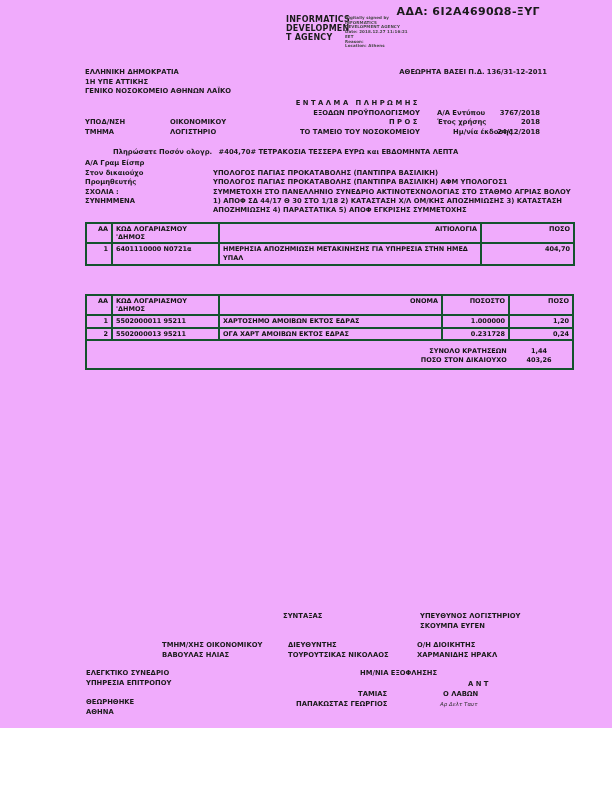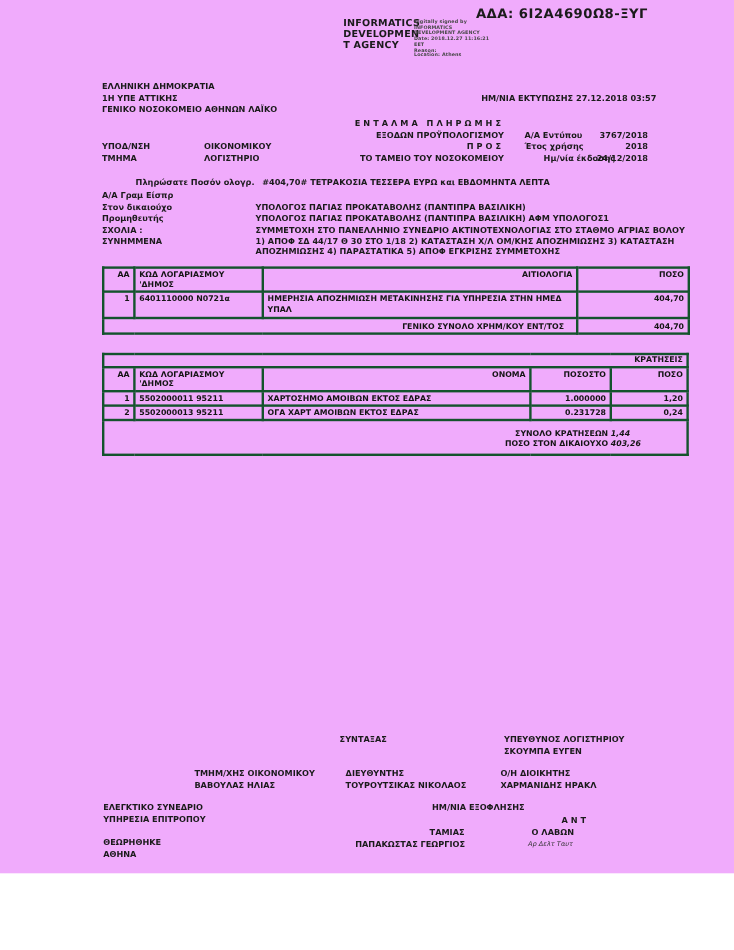--- a/index.html
+++ b/index.html
@@ -15,21 +15,21 @@
   .sigdetail{font-size:4px;font-weight:700;line-height:4.7px;color:#474747;letter-spacing:.1px;}
   .ctr{text-align:right;}
   .rt{text-align:right;}
   .sp{letter-spacing:2.5px;}
   table.doc{
     position:absolute;border-collapse:collapse;table-layout:fixed;
     font-family:"DejaVu Sans","Liberation Sans",sans-serif;
     font-size:6.5px;font-weight:700;color:#151515;
   }
   table.doc td{border:2px solid #14532d;padding:1px 3px;vertical-align:top;line-height:8.2px;overflow:hidden;}
-  .valbox{display:inline-block;width:60px;text-align:left;font-style:italic;}
+  .valbox{display:inline-block;width:60px;text-align:center;}
   .ital{font-style:italic;font-weight:400;font-size:5.5px;color:#333;}
 </style>
 </head>
 <body>
 
 <div class="page">
 
   <div class="t ada rt" style="left:0;top:7px;width:540px;">ΑΔΑ: 6Ι2Α4690Ω8-ΞΥΓ</div>
 
   <div>
@@ -42,21 +42,21 @@
     <div class="t sigdetail" style="left:345px;top:30.1px;">Date: 2018.12.27 11:16:21</div>
     <div class="t sigdetail" style="left:345px;top:34.8px;">EET</div>
     <div class="t sigdetail" style="left:345px;top:39.5px;">Reason:</div>
     <div class="t sigdetail" style="left:345px;top:44.2px;">Location: Athens</div>
   </div>
 
   <div class="t" style="left:85px;top:68px;">ΕΛΛΗΝΙΚΗ ΔΗΜΟΚΡΑΤΙΑ</div>
   <div class="t" style="left:85px;top:77.5px;">1Η ΥΠΕ ΑΤΤΙΚΗΣ</div>
   <div class="t" style="left:85px;top:87px;">ΓΕΝΙΚΟ ΝΟΣΟΚΟΜΕΙΟ ΑΘΗΝΩΝ ΛΑΪΚΟ</div>
 
-  <div class="t rt" style="left:330px;top:77.5px;width:217px;">ΗΜ/ΝΙΑ ΕΚΤΥΠΩΣΗΣ 27.12.2018 03:57</div>
+  <div class="t rt" style="left:330px;top:68px;width:217px;">ΑΘΕΩΡΗΤΑ ΒΑΣΕΙ Π.Δ. 136/31-12-2011</div>
 
   <div class="t ctr sp" style="left:240px;top:99px;width:180px;">ΕΝΤΑΛΜΑ ΠΛΗΡΩΜΗΣ</div>
   <div class="t ctr" style="left:240px;top:108.5px;width:180px;">ΕΞΟΔΩΝ ΠΡΟΫΠΟΛΟΓΙΣΜΟΥ</div>
   <div class="t ctr sp" style="left:240px;top:118px;width:180px;">ΠΡΟΣ</div>
   <div class="t ctr" style="left:240px;top:127.5px;width:180px;">ΤΟ ΤΑΜΕΙΟ ΤΟΥ ΝΟΣΟΚΟΜΕΙΟΥ</div>
 
   <div class="t" style="left:85px;top:118px;">ΥΠΟΔ/ΝΣΗ</div>
   <div class="t" style="left:170px;top:118px;">ΟΙΚΟΝΟΜΙΚΟΥ</div>
   <div class="t" style="left:85px;top:127.5px;">ΤΜΗΜΑ</div>
   <div class="t" style="left:170px;top:127.5px;">ΛΟΓΙΣΤΗΡΙΟ</div>
@@ -99,39 +99,32 @@
       </td>
       <td class="ctr">ΑΙΤΙΟΛΟΓΙΑ</td>
       <td class="rt">ΠΟΣΟ</td>
     </tr>
     <tr style="height:22px;">
       <td class="ctr">1</td>
       <td>6401110000  Ν0721α</td>
       <td class="wrap" style="white-space:normal;">ΗΜΕΡΗΣΙΑ ΑΠΟΖΗΜΙΩΣΗ ΜΕΤΑΚΙΝΗΣΗΣ ΓΙΑ ΥΠΗΡΕΣΙΑ ΣΤΗΝ ΗΜΕΔ ΥΠΑΛ</td>
       <td class="rt">404,70</td>
     </tr>
-    <tr style="height:13px;">
-      <td colspan="3" class="rt" style="padding-right:10px;vertical-align:middle;">ΓΕΝΙΚΟ ΣΥΝΟΛΟ ΧΡΗΜ/ΚΟΥ ΕΝΤ/ΤΟΣ</td>
-      <td class="rt" style="vertical-align:middle;">404,70</td>
-    </tr>
   </tbody>
     </table>
 
   <table class="doc" style="left:85px;top:294px;width:487px;">
     <colgroup>
         <col style="width:26px">
         <col style="width:107px">
         <col style="width:223px">
         <col style="width:67px">
         <col style="width:64px">
       </colgroup>
     <tbody>
-        <tr>
-      <td colspan="5" class="ctr" style="padding:0 3px;line-height:8.5px;">ΚΡΑΤΗΣΕΙΣ</td>
-    </tr>
     <tr>
       <td class="ctr">ΑΑ</td>
       <td>
         <div>ΚΩΔ ΛΟΓΑΡΙΑΣΜΟΥ</div>
         <div>'ΔΗΜΟΣ</div>
       </td>
       <td class="ctr">ΟΝΟΜΑ</td>
       <td class="ctr">ΠΟΣΟΣΤΟ</td>
       <td class="rt">ΠΟΣΟ</td>
     </tr>

